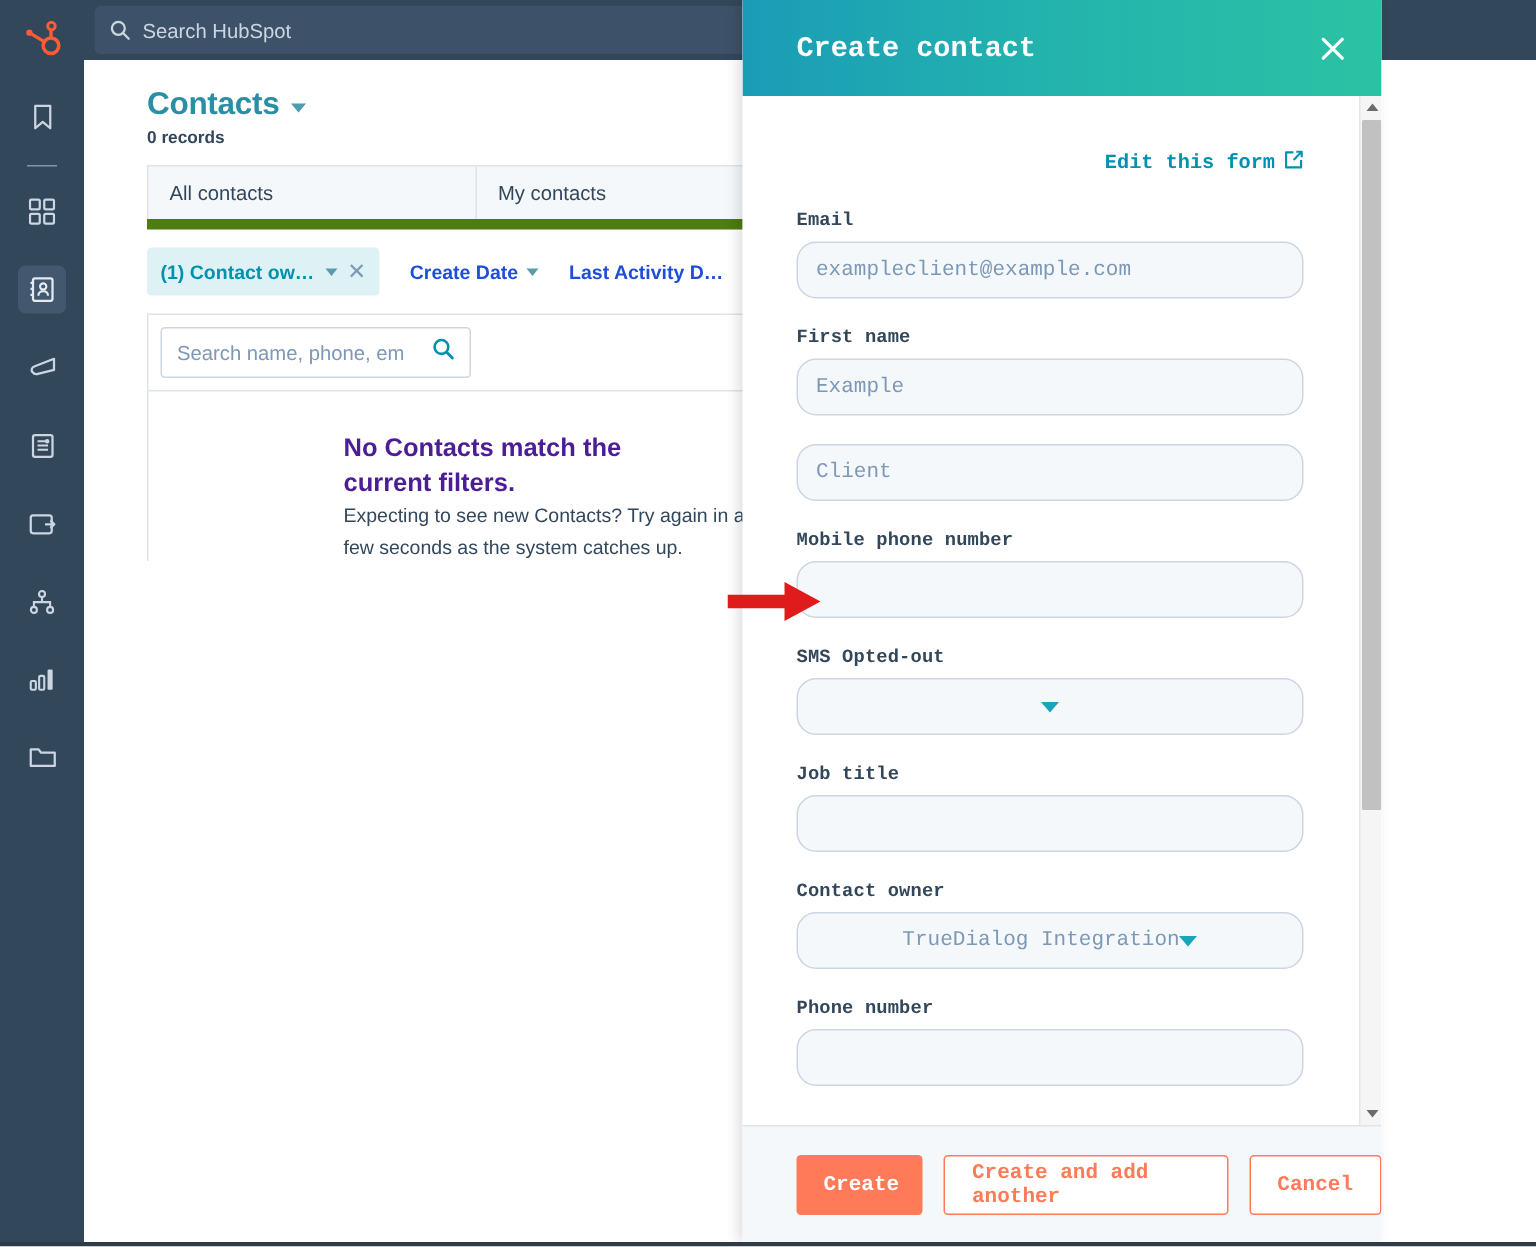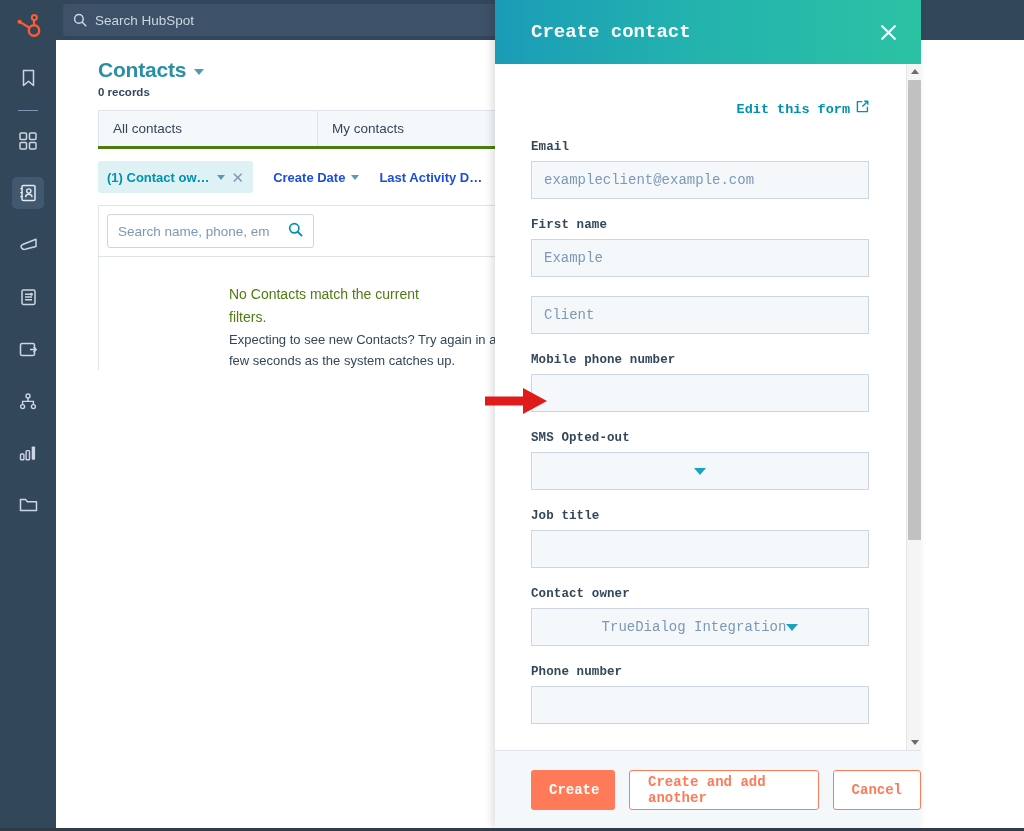--- a/index.html
+++ b/index.html
@@ -73,21 +73,21 @@
     border-top: 6px solid #4d9cb0; margin-top: 4px;
   }
   #record-count {
     color: #33475b; font-size: 11.5px; font-weight: bold;
     margin-top: 4px;
   }
 
   
   #view-tabs {
     display: flex; margin-top: 12px;
-    border-bottom: 3px solid #4d7c0f;
+    border-bottom: 7px solid #4d7c0f;
     width: 700px;
   }
   .view-tab {
     width: 220px; height: 36px;
     border: 1px solid #dfe3eb; border-bottom: none;
     background: #f5f8fa;
     display: flex; align-items: center;
     padding-left: 14px;
     color: #33475b; font-size: 13.5px;
     margin-right: -1px;
@@ -136,21 +136,21 @@
     display: flex; align-items: center; padding: 0 10px;
     background: #fff;
   }
   #table-search .ts-text { color: #7c98b6; font-size: 13.5px; flex: 1; white-space: nowrap; overflow: hidden; }
   #empty-state {
     border-top: 1px solid #dfe3eb;
     padding: 26px 0 0 130px;
     height: 114px;
   }
   #empty-title {
-    color: #4d7c0f; font-size: 14px; font-weight: normal;
+    color: #4c1d95; font-size: 17px; font-weight: bold;
     line-height: 23px; width: 230px;
   }
   #empty-sub {
     color: #33475b; font-size: 13px; line-height: 21px;
     width: 270px;
   }
   #pagination {
     display: flex; align-items: center; gap: 6px;
     justify-content: flex-end;
     width: 700px; padding-right: 195px;
@@ -192,21 +192,21 @@
   #edit-form-link { color: #0091ae; font-size: 13.5px; font-weight: bold; }
 
   .field { margin-bottom: 19px; }
   .field-label {
     color: #33475b; font-size: 12.5px; font-weight: bold;
     margin-bottom: 7px; letter-spacing: 0.1px;
   }
   .field-input {
     width: 100%; height: 38px;
     background: #f5f8fa; border: 1px solid #cbd6e2;
-    border-radius: 0;
+    border-radius: 13px;
     display: flex; align-items: center;
     padding: 0 12px;
     color: #7c98b6; font-size: 14px;
   }
   .field-select {
     justify-content: center;
   }
   .sel-caret {
     width: 0; height: 0;
     border-left: 6px solid transparent; border-right: 6px solid transparent;

